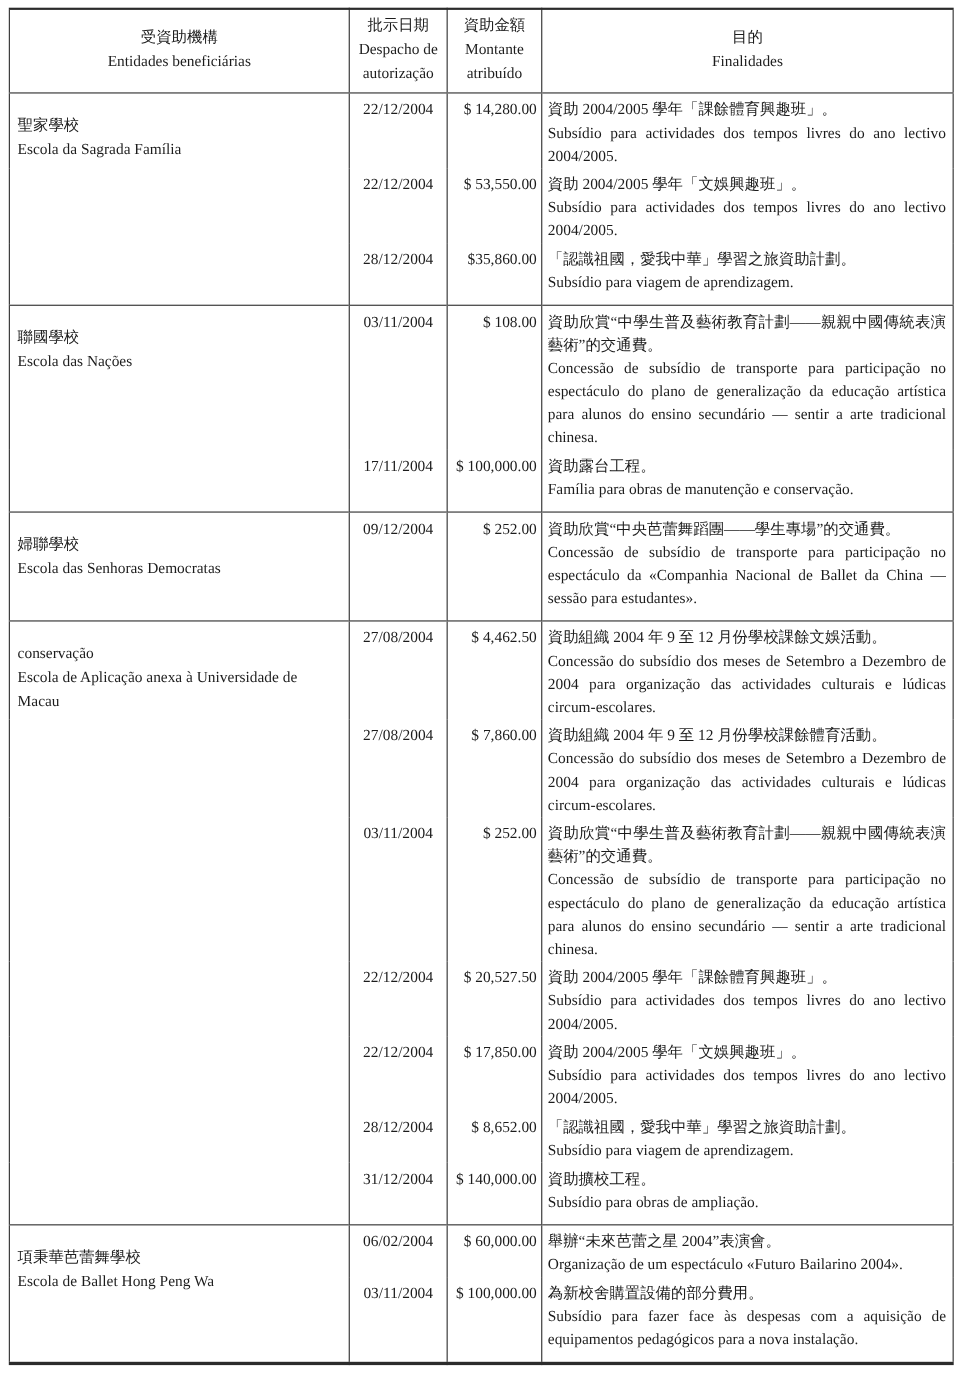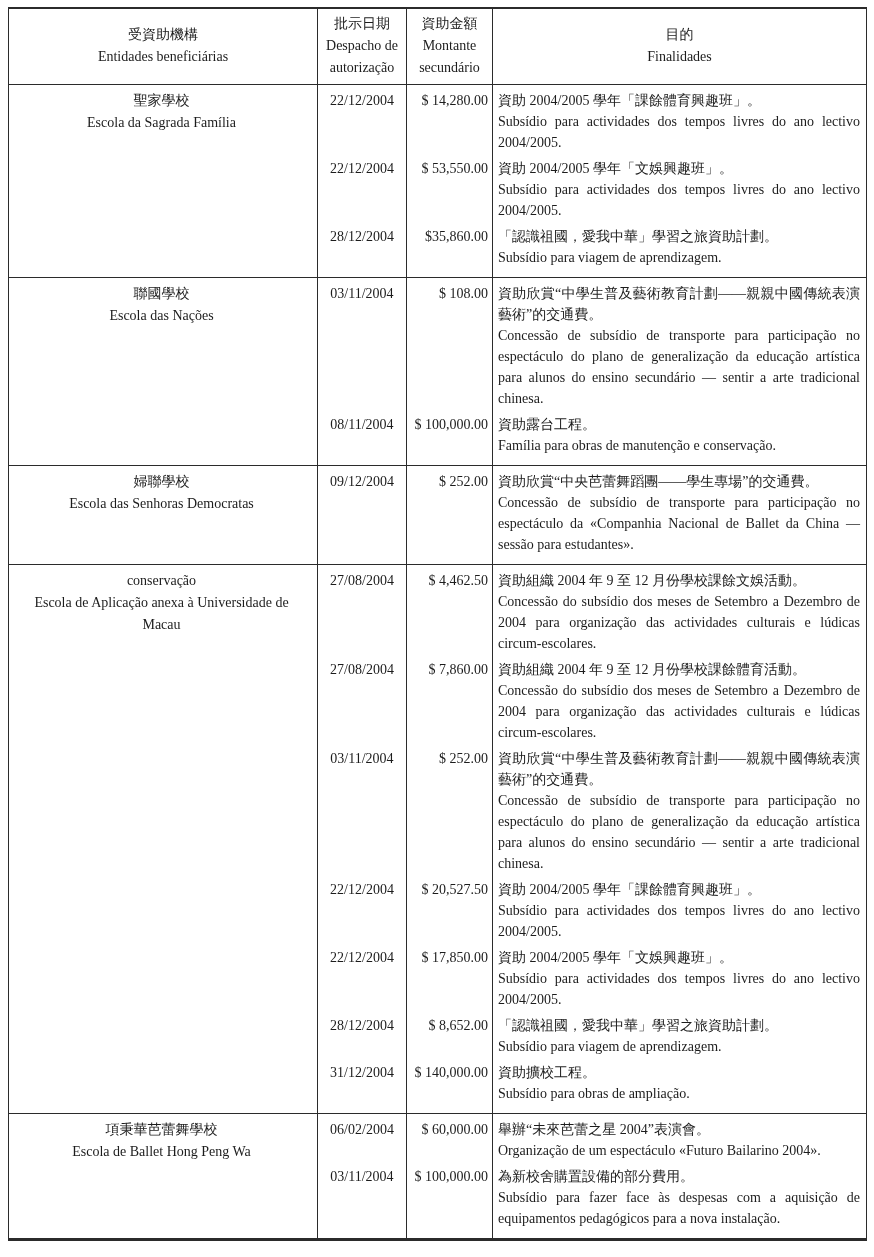--- a/index.html
+++ b/index.html
@@ -39,21 +39,21 @@
     padding: 4px 3px;
     border-bottom: 1px solid #2b2b2b;
   }
   thead th .hl { line-height: 22px; }
 
   .col-sep { border-left: 1px solid #2b2b2b; }
 
   tbody td { vertical-align: top; }
   tr.group-start td { border-top: 1px solid #2b2b2b; }
 
-  .entity-cell  { padding: 5px 10px 6px 7px; text-align: center; }
+  .entity-cell  { padding: 19px 10px 6px 7px; text-align: left; }
   .entity-zh, .entity-pt { line-height: 22px; }
 
   .date-cell    { text-align: center; padding: 5px 2px 0 2px; white-space: nowrap; margin-top: 39px; }
   .amount-cell  { text-align: right;  padding: 5px 4px 0 1px; white-space: nowrap; }
   .purpose-cell { padding: 5px 6px 0 5px; text-align: justify; }
 
   tr.group-end .date-cell,
   tr.group-end .amount-cell,
   tr.group-end .purpose-cell { padding-bottom: 9px; }
 
@@ -77,21 +77,21 @@
           <div class="hl">Entidades beneficiárias</div>
         </th>
         <th class="col-sep">
           <div class="hl">批示日期</div>
           <div class="hl">Despacho de</div>
           <div class="hl">autorização</div>
         </th>
         <th class="col-sep">
           <div class="hl">資助金額</div>
           <div class="hl">Montante</div>
-          <div class="hl">secundário</div>
+          <div class="hl">atribuído</div>
         </th>
         <th class="col-sep">
           <div class="hl">目的</div>
           <div class="hl">Finalidades</div>
         </th>
       </tr>
     </thead>
     <tbody id="grant-tbody">
         <tr class="group-start ">
           <td rowspan="3" class="entity-cell">
@@ -127,21 +127,21 @@
             <div class="entity-pt">Escola das Nações</div>
           </td>
           <td class="date-cell col-sep">03/11/2004</td>
           <td class="amount-cell col-sep">$ 108.00</td>
           <td class="purpose-cell col-sep">
             <p class="purpose-para">資助欣賞“中學生普及藝術教育計劃——親親中國傳統表演藝術”的交通費。</p>
             <p class="purpose-para">Concessão de subsídio de transporte para participação no espectáculo do plano de generalização da educação artística para alunos do ensino secundário — sentir a arte tradicional chinesa.</p>
           </td>
         </tr>
         <tr class="group-end">
-          <td class="date-cell col-sep">08/11/2004</td>
+          <td class="date-cell col-sep">17/11/2004</td>
           <td class="amount-cell col-sep">$ 100,000.00</td>
           <td class="purpose-cell col-sep">
             <p class="purpose-para">資助露台工程。</p>
             <p class="purpose-para">Família para obras de manutenção e conservação.</p>
           </td>
         </tr>
         <tr class="group-start group-end">
           <td rowspan="1" class="entity-cell">
             <div class="entity-zh">婦聯學校</div>
             <div class="entity-pt">Escola das Senhoras Democratas</div>

